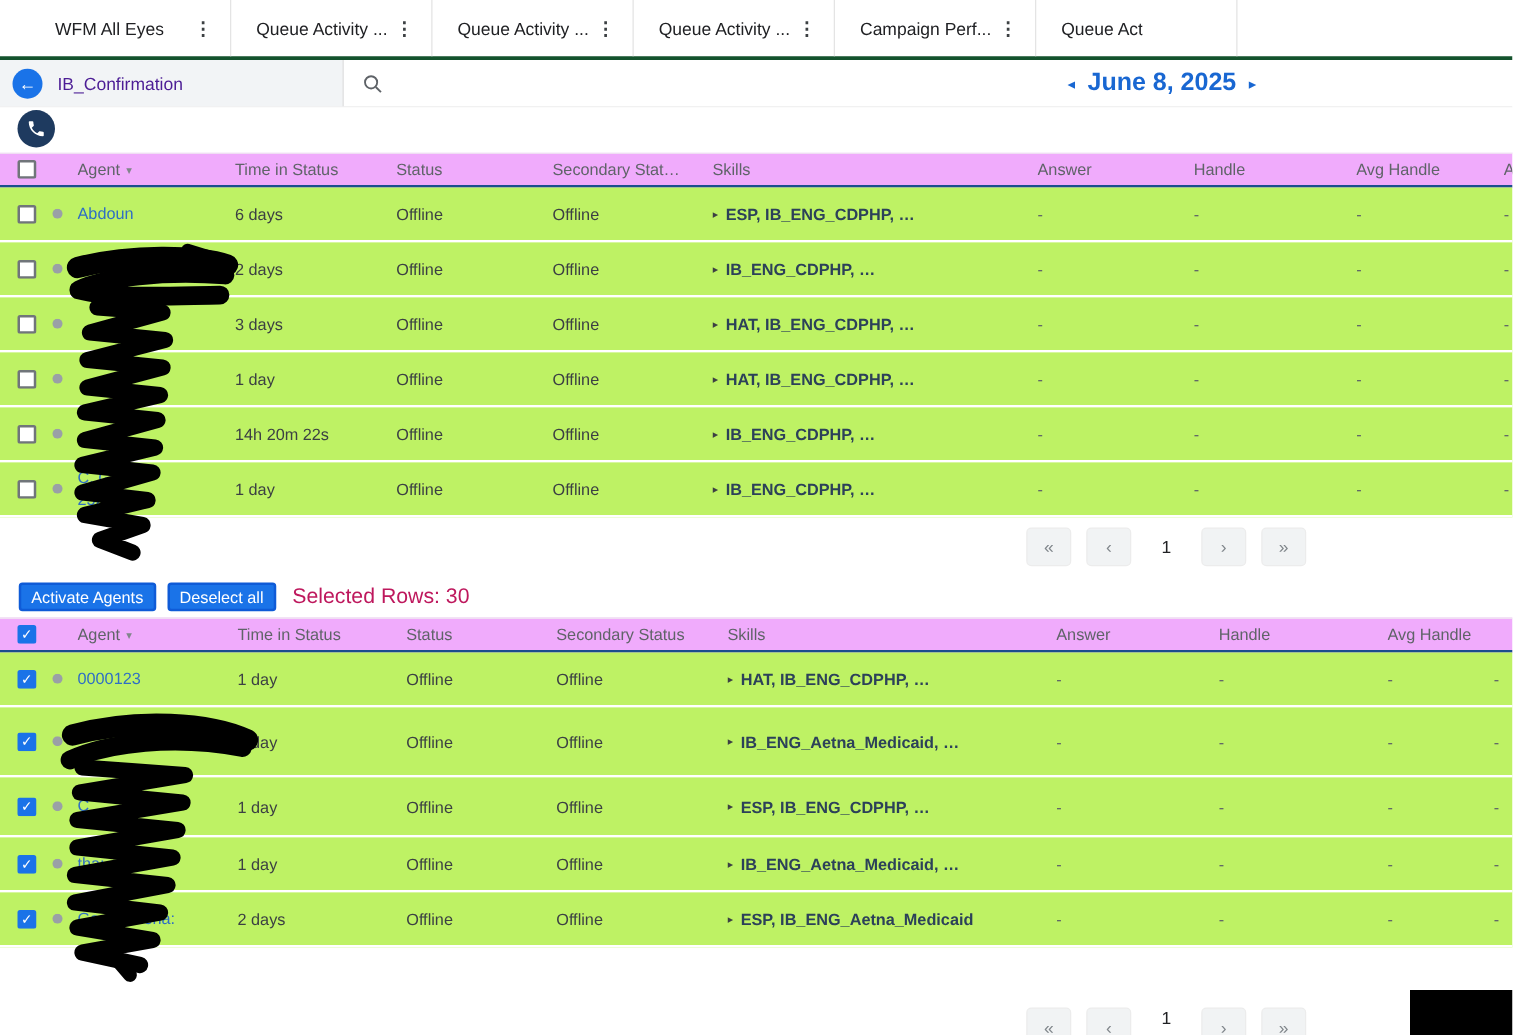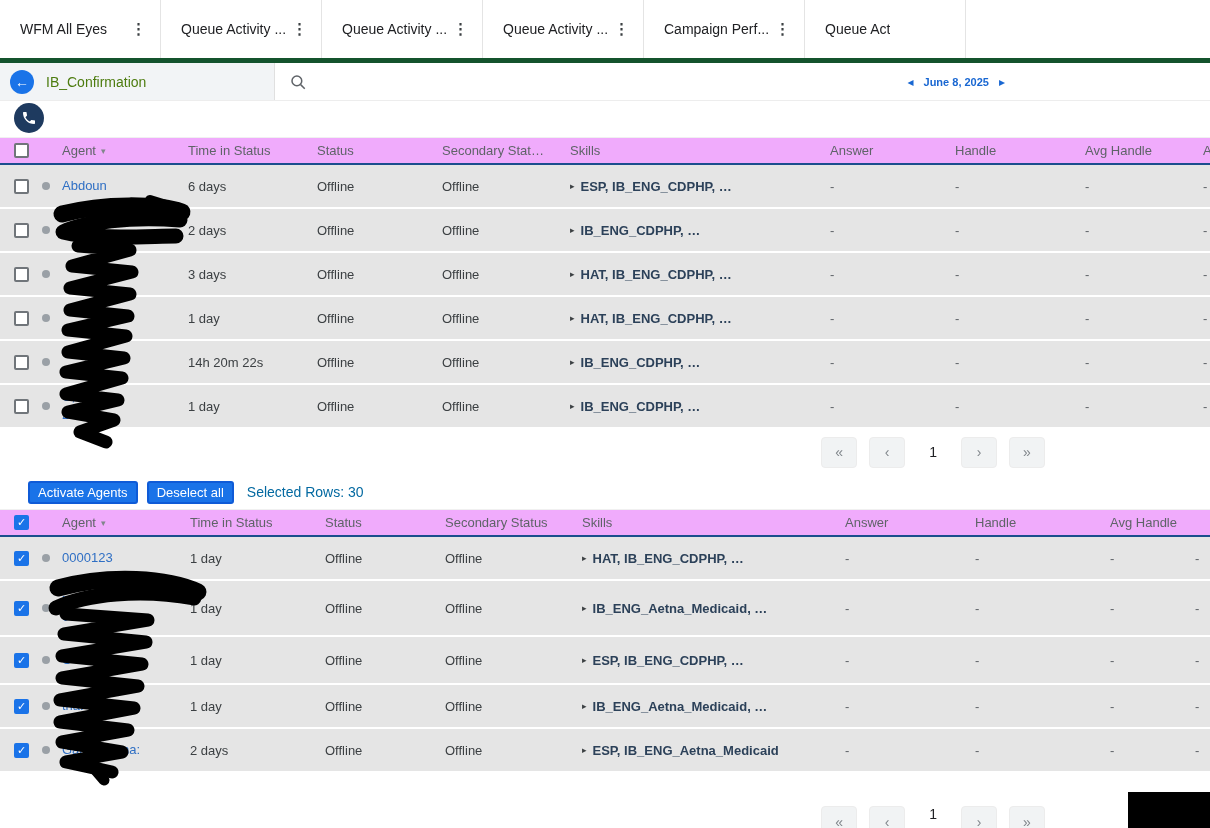--- a/index.html
+++ b/index.html
@@ -1,60 +1,60 @@
 <!DOCTYPE html>
 <html><head>
 <meta charset="utf-8">
 <style>
   * { margin:0; padding:0; box-sizing:border-box; }
   body { font-family:"Liberation Sans", sans-serif; background:#fff; }
   #app { position:relative; width:1210px; height:828px; overflow:hidden; background:#fff; }
 
   
-  .tabbar { display:flex; height:63px; border-bottom:5px solid #14532d; background:#fff; }
+  .tabbar { display:flex; height:48px; border-bottom:3px solid #14532d; background:#fff;padding-left:24px; }
   .wtab { flex:0 0 161px; display:flex; align-items:center; justify-content:space-between;
           padding:0 10px 0 20px; border-right:1px solid #e4e4e4; cursor:pointer; }
   .wtab .lbl { font-size:14px; color:#202124; white-space:nowrap; overflow:hidden; }
   .kebab { color:#3c4043; font-weight:700; font-size:15px; padding:0 4px; }
   .kebab::before { content:"\22EE"; }
 
   
   .navrow { display:flex; align-items:stretch; height:42px; padding-left:40px; gap:32px;
             border-bottom:1px solid #ededed; background:#fff; }
   .nav-item { display:flex; align-items:center; font-size:14px; color:#3c4043; cursor:pointer; }
   .nav-item.active { color:#202124; font-weight:700; box-shadow: inset 0 -3px 0 #1967d2; }
 
   
   .filterbar { display:flex; align-items:center; height:38px; border-bottom:1px solid #ededed; background:#fff; }
   .filter-left { display:flex; align-items:center; width:275px; height:100%; background:#f2f4f6;
                  border-right:1px solid #e0e0e0; padding-left:10px; }
   .backbtn { width:24px; height:24px; border-radius:50%; background:#1a73e8; color:#fff;
              display:flex; align-items:center; justify-content:center; font-size:14px; cursor:pointer; }
   .backbtn::before { content:"\2190"; }
-  .queue-label { margin-left:12px; font-size:14px; color:#4d7c0f; }
+  .queue-label { margin-left:12px; font-size:14px; color:#4c1d95; }
   .searchbtn { margin-left:14px; cursor:pointer; display:flex; align-items:center; }
   .dategroup { margin-left:auto; margin-right:205px; display:flex; align-items:center; gap:10px; }
   .date-arrow { color:#1967d2; font-size:12px; cursor:pointer; }
   .date-arrow.prev::before { content:"\25C2"; }
   .date-arrow.next::before { content:"\25B8"; }
-  .date-label { color:#1967d2; font-size:11px; font-weight:700; }
+  .date-label { color:#1967d2; font-size:20px; font-weight:700; }
 
   
   .phonerow { position:relative; height:36px; background:#fff; }
   .phonebtn { position:absolute; left:14px; top:2px; width:30px; height:30px; border-radius:50%;
               background:#1e3a5f; display:flex; align-items:center; justify-content:center; cursor:pointer; }
 
   
   .grid1 { display:grid; grid-template-columns:36px 26px 126px 129px 125px 128px 260px 125px 130px 118px 1fr; }
   .grid2 { display:grid; grid-template-columns:36px 26px 128px 135px 120px 137px 263px 130px 135px 85px 1fr; }
   .hrow { height:28px; align-items:center; background:#f0abfc; border-bottom:2px solid #1b4e8d; border-top:1px solid #f0f0f0; }
   .hcell { font-size:13px; color:#5f6368; white-space:nowrap; overflow:hidden; display:flex; align-items:center; }
   .sort-icon { font-size:9px; color:#80868b; margin-left:5px; }
   .sort-icon::before { content:"\25BE"; }
-  .row { height:44px; align-items:center; background:#e5e5e5; border-bottom:2px solid #fff; }
+  .row { height:44px; align-items:center; background:#bef264; border-bottom:2px solid #fff; }
   .row.tall { height:56px; }
   .row.h48 { height:48px; }
   .cell { font-size:13px; color:#3c4043; white-space:nowrap; overflow:hidden; display:flex; align-items:center; }
   .cell.dash { color:#5f6368; }
   .cb-cell { justify-content:flex-start; padding-left:14px; }
   .cb { width:15px; height:15px; border:2px solid #70757a; border-radius:2px; background:#fff; display:flex;
         align-items:center; justify-content:center; cursor:pointer; }
   .cb.checked { background:#1a73e8; border-color:#1a73e8; color:#fff; font-size:11px; }
   .cb.checked::before { content:"\2713"; }
   .dot { width:8px; height:8px; border-radius:50%; background:#9aa0a6; margin-left:6px; }
@@ -64,24 +64,24 @@
   .skills-cell .tri::before { content:"\25B8"; }
   .skills-cell .sk { color:#2c4159;font-weight:bold; }
 
   
   .pagrow { display:flex; align-items:center; justify-content:flex-end; padding-right:165px; height:46px; gap:12px; }
   .pbtn { width:36px; height:31px; background:#f1f3f4; border:1px solid #ececec; border-radius:4px;
           color:#80868b; font-size:14px; display:flex; align-items:center; justify-content:center; cursor:pointer; }
   .pnum { font-size:14px; color:#202124; padding:0 12px; }
 
   
-  .actionsrow { display:flex; align-items:center; gap:9px; height:34px;margin-left:28px; }
+  .actionsrow { display:flex; align-items:center; gap:9px; padding-left:15px; height:34px; }
   .btn-blue { background:#1a73e8; border:2px solid #0f5bd7; color:#fff; font-size:13px;
               padding:2px 8px; border-radius:3px; cursor:pointer; font-family:"Liberation Sans",sans-serif; }
-  .selected-label { font-size:14px; color:#0369a1; margin-left:4px; }
+  .selected-label { font-size:17px; color:#be185d; margin-left:4px; }
 
   
   .bottom-strip { position:absolute; left:0; top:798px; width:1210px; height:30px; background:#fff; z-index:45; }
   .bottom-strip .pagrow { height:100%; align-items:flex-start; padding-top:8px; }
   .blackbox { position:absolute; left:1128px; top:792px; width:82px; height:36px; background:#000; z-index:46; }
   .scribbles { position:absolute; left:0; top:0; z-index:40; pointer-events:none; }
 </style>
 </head>
 <body>
 

